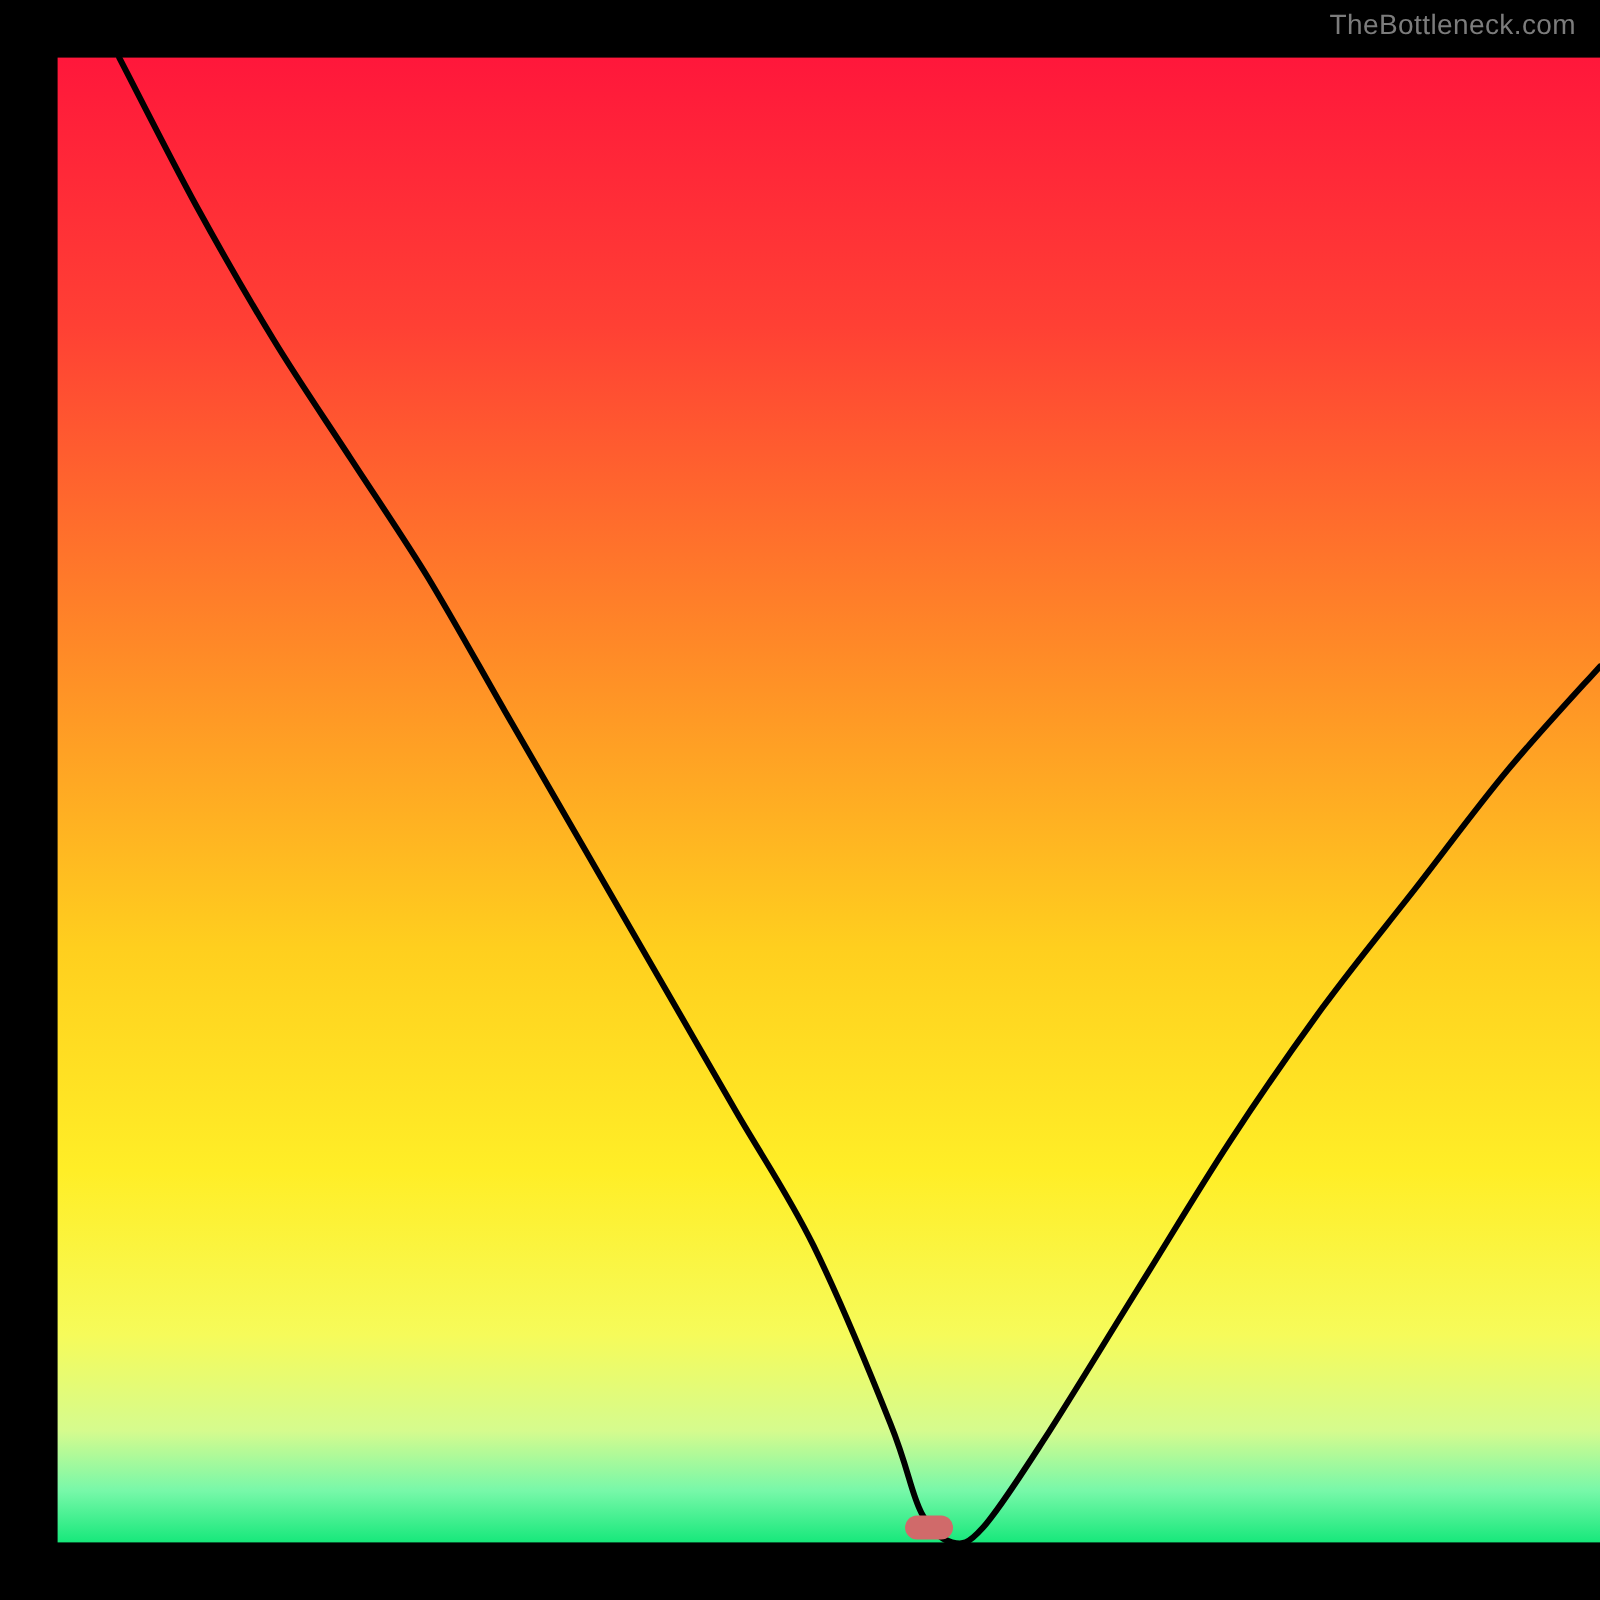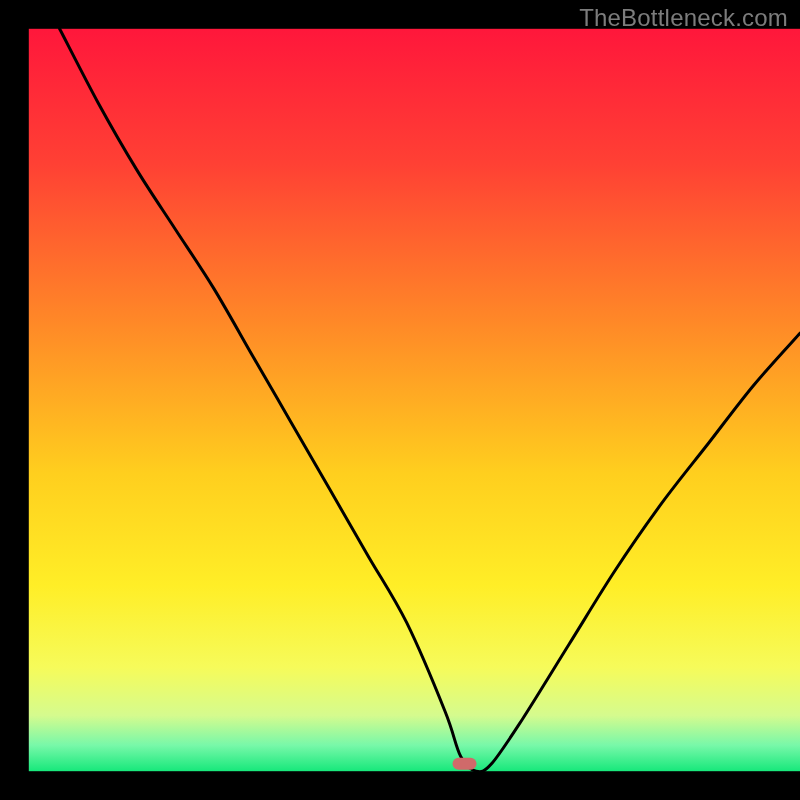--- a/index.html
+++ b/index.html
@@ -15,21 +15,21 @@
     width: 800px;
     height: 800px;
     background: #000;
     position: relative;
   }
   .title {
     position: absolute;
     top: 4px;
     right: 12px;
     color: #7c7c7c;
-    font-size: 24px;
+    font-size: 14px;
     letter-spacing: 0.2px;
     z-index: 20;
   }
   svg {
     position: absolute;
     top: 0;
     left: 0;
   }
 </style>
 </head>

